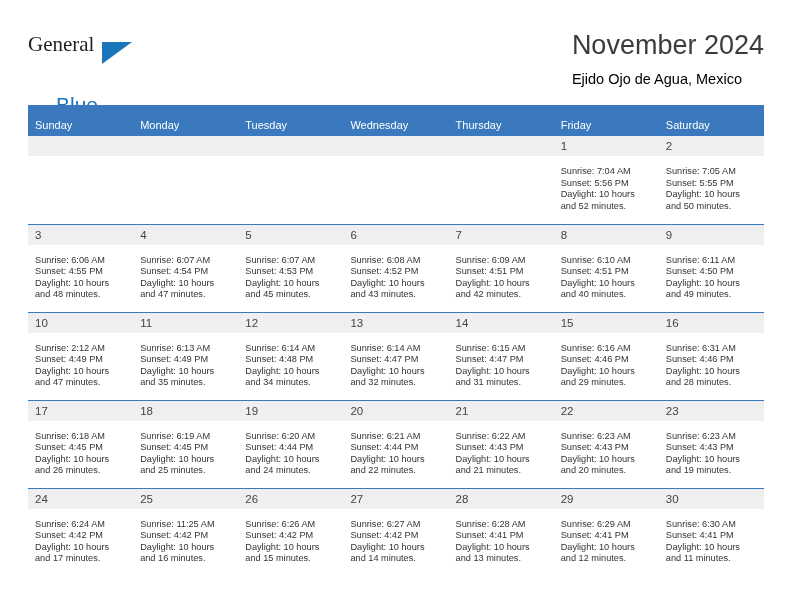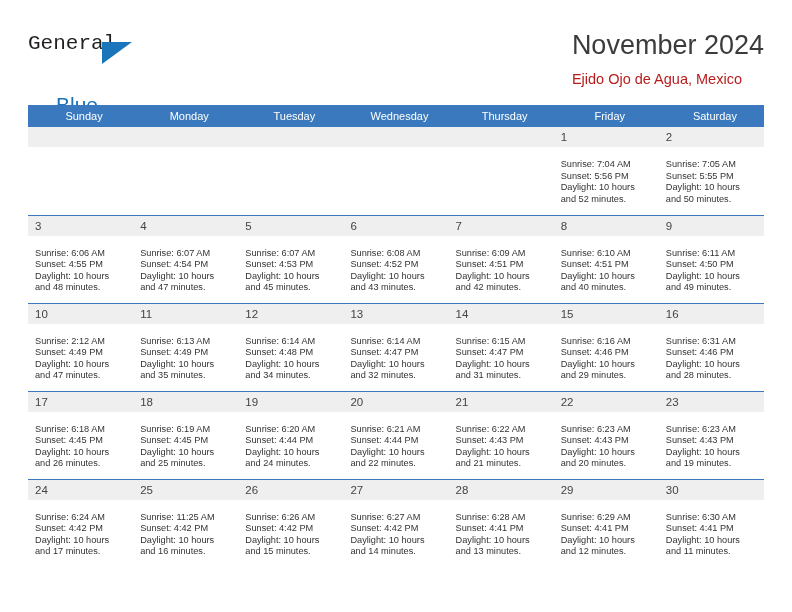--- a/index.html
+++ b/index.html
@@ -35,21 +35,21 @@
     width: 180px;
     height: 54px;
   }
   .brand-general {
     position: absolute;
     left: 0;
     top: 0;
     font-size: 21px;
     letter-spacing: 0px;
     color: #231f20;
-    font-family: Liberation Mono, monospace;
+    font-family: Liberation Serif, serif;
   }
   .brand-blue {
     position: absolute;
     left: 28px;
     top: 20px;
     font-size: 21px;
     color: #1b75bb;
     font-family: "Liberation Sans", sans-serif;
     margin-top: 41px;
   }
@@ -70,42 +70,42 @@
   .cal-title {
     font-size: 27px;
     font-weight: normal;
     color: #3b3b3b;
     line-height: 34px;
     white-space: nowrap;
   }
   .cal-subtitle {
     font-size: 14.5px;
     font-weight: normal;
-    color: #b91c1c;
+    color: #000000;
     line-height: 22px;
     margin-top: 6px;
     white-space: nowrap;
   }
 
   
   .calendar {
     position: absolute;
     left: 28px;
     top: 105px;
     width: 736px;
     border-collapse: collapse;
     table-layout: fixed;
   }
   .calendar th {
     background: #3a79bd;
     color: #ffffff;
     font-size: 11px;
     font-weight: normal;
-    text-align: center;
-    padding: 5px 0 5px 7px;
+    text-align: left;
+    padding: 14px 0 5px 7px;
     height: 21px;
     border: none;
   }
   .calendar td {
     vertical-align: top;
     padding: 0;
     border: none;
     border-top: 1px solid #3a79bd;
     height: 88px;
     width: 105.14px;
@@ -121,24 +121,25 @@
     font-size: 11.5px;
     color: #444444;
     padding: 4px 0 4px 7px;
     height: 20px;
     line-height: 12px;
   }
   .daynum.empty {
     color: transparent;
   }
   .details {
-    padding: 12px 7px 0 7px;
+    padding: 4px 7px 0 7px;
     font-size: 9.2px;
     line-height: 11.6px;
     color: #333333;
+    margin-top: 6px;
   }
   .details div { white-space: nowrap; }
   .details .wrapline { white-space: normal; }
 </style>
 </head>
 <body>
 
 <div id="page">
 
   <div class="header">

